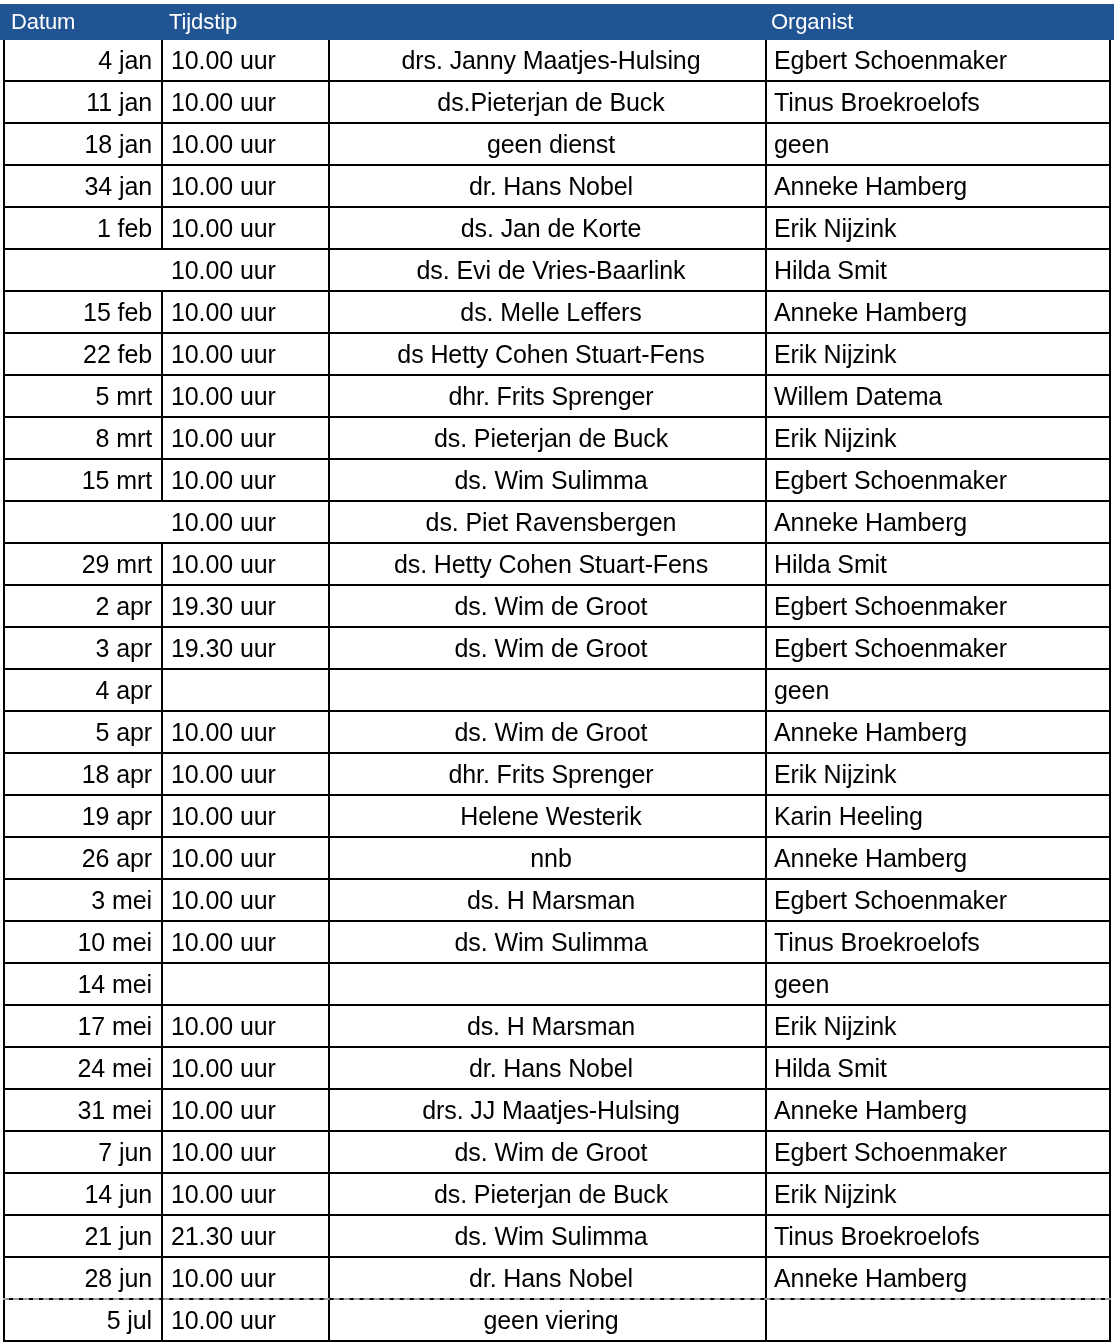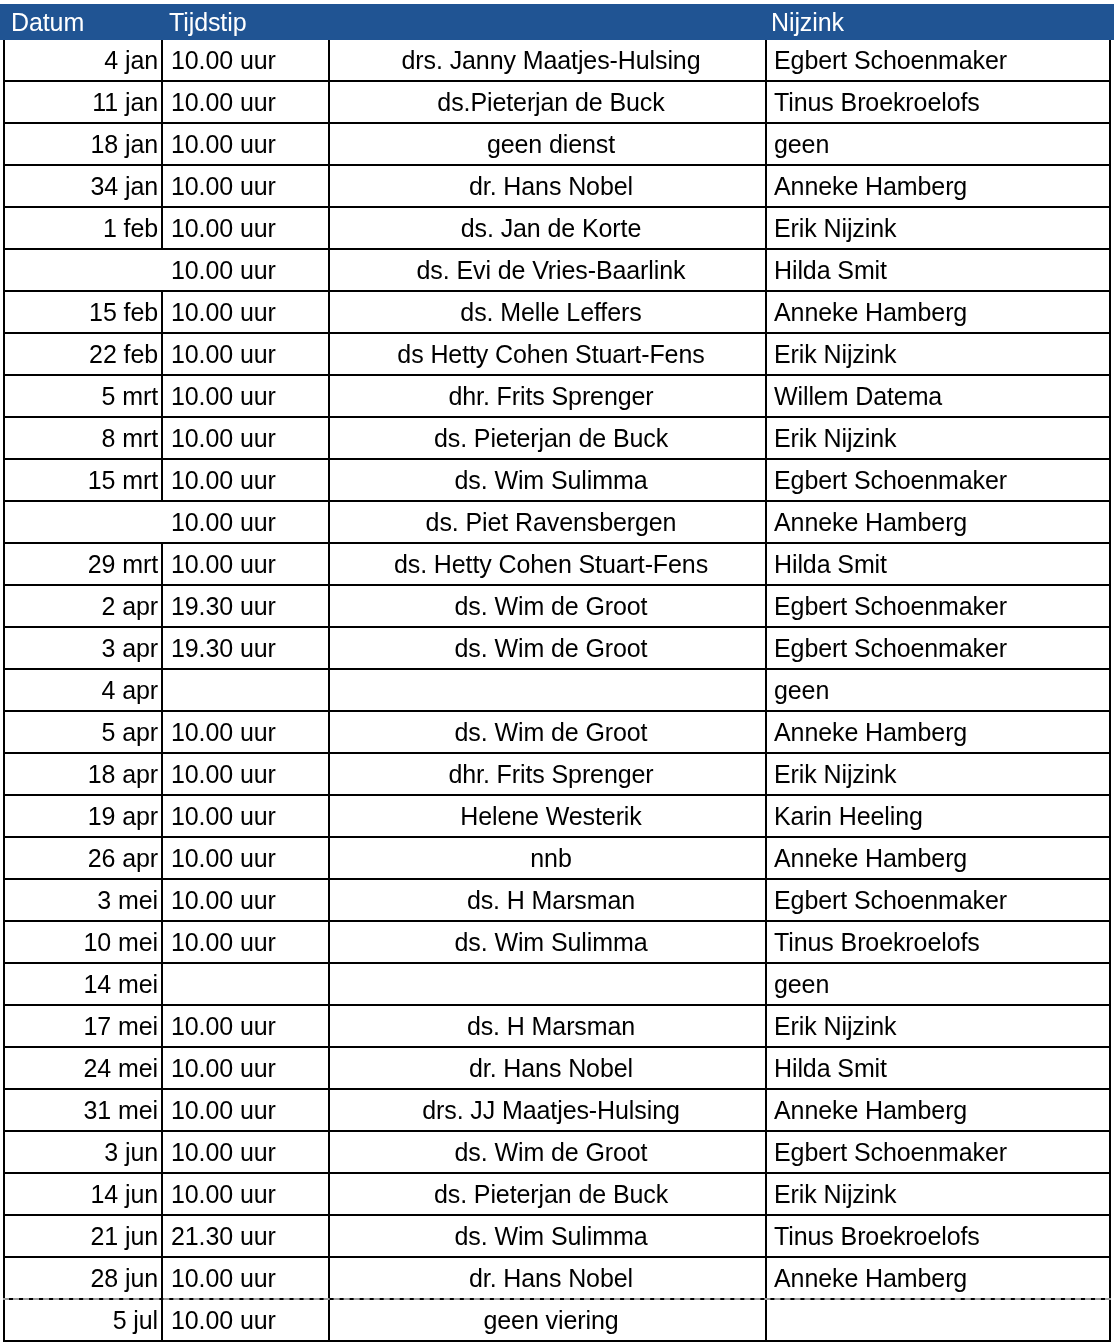--- a/index.html
+++ b/index.html
@@ -33,21 +33,21 @@
     height: 36px;
     background: #205493;
     box-sizing: border-box;
   }
   .hdr-cell {
     position: absolute;
     top: 0;
     height: 36px;
     line-height: 36px;
     color: #ffffff;
-    font-size: 25px;
+    font-size: 22px;
     font-weight: 400;
     white-space: nowrap;
     overflow: hidden;
     padding-left: 6px;
     box-sizing: border-box;
     letter-spacing: -0.1px;
   }
   .hdr-c0 { left: 5px;   width: 158px; }
   .hdr-c1 { left: 163px; width: 165px; }
   .hdr-c2 { left: 328px; width: 437px; margin-top: 48px; }
@@ -89,21 +89,21 @@
     color: #000000;
     white-space: nowrap;
     overflow: hidden;
     box-sizing: border-box;
     letter-spacing: -0.1px;
   }
   .c0 {
     left: 0px;
     width: 158px;
     text-align: right;
-    padding-right: 3px;
+    padding-right: 9px;
     border-right: 2px solid #000000;
   }
   .c1 {
     left: 160px;
     width: 165px;
     text-align: left;
     padding-left: 6px;
     border-right: 2px solid #000000;
   }
   .c2 {
@@ -122,21 +122,21 @@
 </style>
 </head>
 <body>
 
 <div id="sheet">
 
   <div id="header-band">
     <div class="hdr-cell hdr-c0">Datum</div>
     <div class="hdr-cell hdr-c1">Tijdstip</div>
     <div class="hdr-cell hdr-c2">Voorganger</div>
-    <div class="hdr-cell hdr-c3">Nijzink</div>
+    <div class="hdr-cell hdr-c3">Organist</div>
   </div>
 
   <div id="grid">
       <div class="row first">
         <div class="cell c0">4 jan</div>
         <div class="cell c1">10.00 uur</div>
         <div class="cell c2">drs. Janny Maatjes-Hulsing</div>
         <div class="cell c3">Egbert Schoenmaker</div>
       </div>
       <div class="row">
@@ -281,21 +281,21 @@
         <div class="cell c2">dr. Hans Nobel</div>
         <div class="cell c3">Hilda Smit</div>
       </div>
       <div class="row">
         <div class="cell c0">31 mei</div>
         <div class="cell c1">10.00 uur</div>
         <div class="cell c2">drs. JJ Maatjes-Hulsing</div>
         <div class="cell c3">Anneke Hamberg</div>
       </div>
       <div class="row">
-        <div class="cell c0">3 jun</div>
+        <div class="cell c0">7 jun</div>
         <div class="cell c1">10.00 uur</div>
         <div class="cell c2">ds. Wim de Groot</div>
         <div class="cell c3">Egbert Schoenmaker</div>
       </div>
       <div class="row">
         <div class="cell c0">14 jun</div>
         <div class="cell c1">10.00 uur</div>
         <div class="cell c2">ds. Pieterjan de Buck</div>
         <div class="cell c3">Erik Nijzink</div>
       </div>

